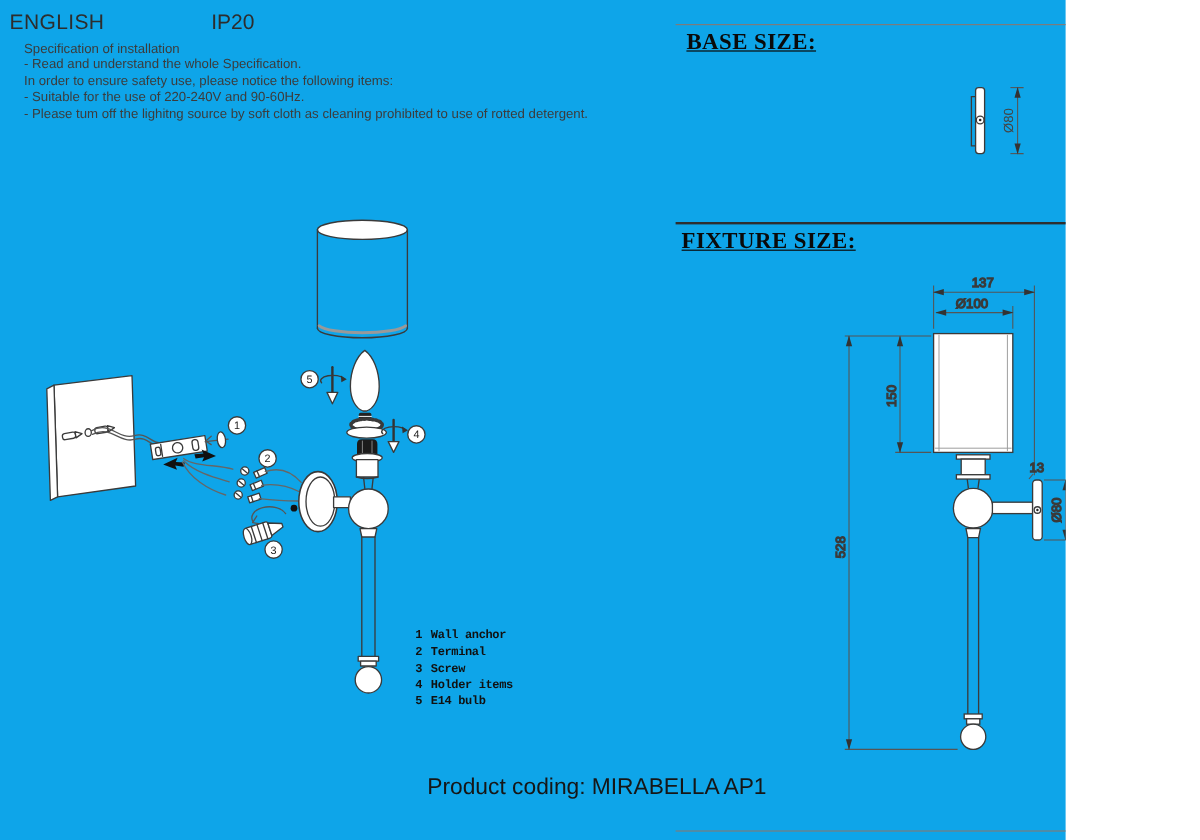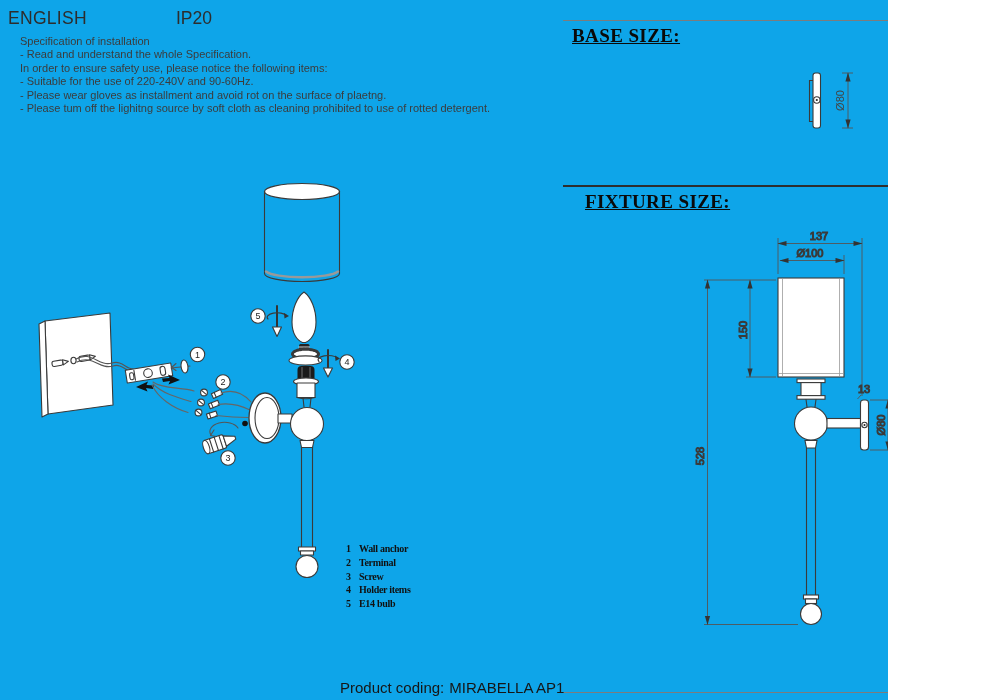--- a/index.html
+++ b/index.html
@@ -5,54 +5,53 @@
   html,body{margin:0;padding:0;background:#fff;}
   #page{position:relative;width:888px;height:700px;background:#0ea5e9;overflow:hidden;
         font-family:"Liberation Sans",sans-serif;color:#333;}
   .abs{position:absolute;}
   
   .lang{left:8px;top:8px;font-size:17.5px;color:#2d2d2d;letter-spacing:.3px;}
   .ip{left:148px;top:8px;font-size:17.5px;color:#2d2d2d;margin-left:28px;}
   
   .spec{left:20px;top:35px;width:540px;font-size:11px;line-height:13.4px;color:#3c3c3c;}
   
-  .parts{left:346px;top:542px;font-family:Liberation Serif, serif;
+  .parts{left:346px;top:524px;font-family:Liberation Mono, monospace;
          font-weight:bold;font-size:10px;line-height:13.8px;color:#111;letter-spacing:-0.3px;}
   .parts .num{display:inline-block;min-width:9px;}
   .parts .nm{margin-left:4px;}
   
   .rule{height:1px;background:#7c7c7c;left:563px;width:437px;}
   .rule2{height:2px;background:#2e2e2e;left:563px;width:437px;}
   
   .sechead{font-family:"Liberation Serif",serif;font-weight:bold;font-size:19px;
            color:#0a0a0a;letter-spacing:.4px;text-decoration:underline;}
   .basehead{left:572px;top:25px;}
-  .fixhead{left:568px;top:191px;margin-left:17px;}
-  
-  .footer{left:340px;top:646px;font-size:15px;color:#161616;margin-top:33px;}
+  .fixhead{left:568px;top:191px;}
+  
+  .footer{left:356px;top:646px;font-size:19px;color:#161616;}
   .footer .v{margin-left:5px;}
   svg{position:absolute;overflow:visible;}
   svg text{font-family:"Liberation Sans",sans-serif;fill:#444;}
   .dimtxt{font-size:11px;}
   .callout-num{font-size:9px;fill:#222;}
 </style>
 </head>
 <body>
 
 <div id="page">
 
   <div class="abs lang">ENGLISH</div>
   <div class="abs ip">IP20</div>
 
   <div class="abs spec">
     <div>Specification of installation</div>
     <div>- Read and understand the whole Specification.</div>
     <div>In order to ensure safety use, please notice the following items:</div>
     <div>- Suitable for the use of 220-240V and 90-60Hz.</div>
-    <div>- Please wear gloves as installment and avoid rot on the surface of plaetng.</div>
     <div>- Please tum off the lighitng source by soft cloth as cleaning prohibited to use of rotted detergent.</div>
   </div>
 
   <svg class="abs" style="left:0;top:170px" width="420" height="470" viewBox="0 0 420 470">
     <g stroke="#3a3a3a" stroke-width="1.1" fill="none" stroke-linejoin="round" stroke-linecap="round">
 
       <g>
         <polygon points="45,151 110,143 113,235 48,244" fill="#fff"></polygon>
         <polygon points="39,154 45,151 48,244 42,247" fill="#fff"></polygon>
       </g>

